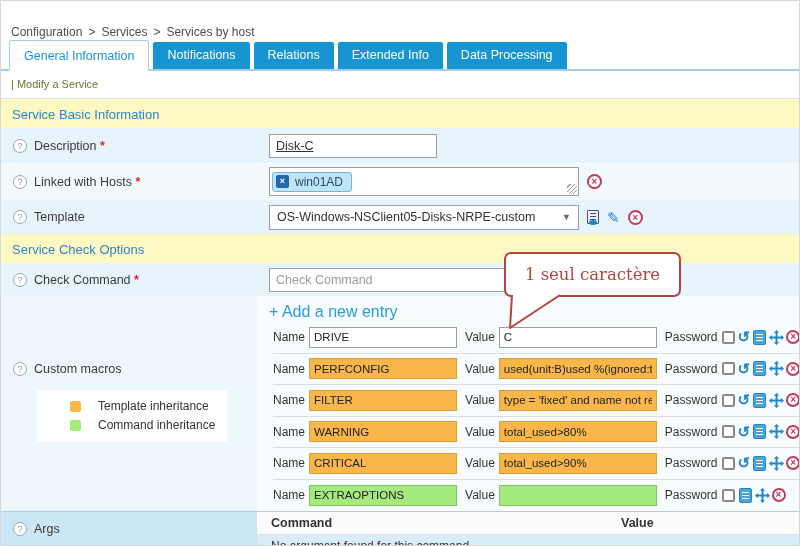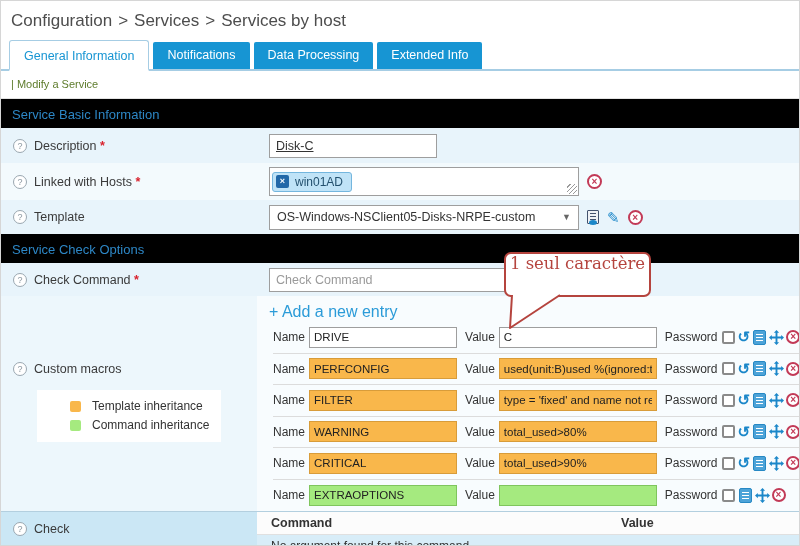--- a/index.html
+++ b/index.html
@@ -4,31 +4,31 @@
 <style>
   * { margin:0; padding:0; box-sizing:border-box; }
   html,body { width:800px; height:546px; }
   body {
     font-family:"Liberation Sans", sans-serif;
     background:#fff; color:#333; position:relative; overflow:hidden;
     border:1px solid #d6d6d6;
     --accent:#1795D3; --orange:#F9B74B; --green:#A5EA7F; --callout:#B5443E; --req:#D9232E;
   }
   
-  .breadcrumb { padding:10px 0 0 10px; font-size:17px; color:#4d4d4d; height:26px; }
+  .breadcrumb { padding:24px 0 0 10px; font-size:12px; color:#4d4d4d; height:26px; }
   .breadcrumb .sep { margin:0 6px; color:#4d4d4d; }
   
   .tabbar { margin-top:13px; padding-left:8px; border-bottom:2px solid #a6cde4; display:flex; gap:4px; align-items:flex-end; height:31px; }
   .tab { background:var(--accent); color:#fff; font-size:12.5px; padding:6px 14px 0; border-radius:2px 2px 0 0; height:27px; cursor:pointer; }
   .tab.active { background:#fff; color:var(--accent); border:1px solid #a6cde4; border-bottom:2px solid #fff; margin-bottom:-2px; height:31px; padding-top:8px; border-radius:3px 3px 0 0; }
   
   .ptitle { padding:7px 10px 6px; font-size:11px; color:#5e7c2c; border-bottom:1px solid #e3e3e3; height:28px; }
   .ptitle span::before { content:"|  "; }
   
-  .sect { background:#000000; color:#2d87c6; font-size:13px; padding:8px 11px; height:29px; }
+  .sect { background:#fef9c3; color:#2d87c6; font-size:13px; padding:8px 11px; height:29px; }
   
   .row { display:flex; align-items:center; width:100%; }
   .label-cell { width:256px; flex:none; display:flex; align-items:center; gap:7px; padding-left:12px; font-size:12.5px; color:#3a3a3a; }
   .content { flex:1; display:flex; align-items:center; padding-left:12px; }
   .row-desc { height:35px; background:#e8f4fb; }
   .row-linked { height:37px; background:#f3fafd; }
   .row-template { height:34px; background:#e8f4fb; }
   .row-check { height:33px; background:#e8f4fb; }
   .row-macros { height:215px; background:#f8fcfe; align-items:stretch; }
   .row-args { height:40px; background:#cbe7f5; align-items:stretch; border-top:1px solid #b3cfdf; }
@@ -56,55 +56,56 @@
   .icon-undo { color:#1b87c9; font-size:15px; font-weight:bold; line-height:14px; cursor:pointer; margin-right:2px; }
   .icon-move { cursor:pointer; margin:0 2px; }
   .icon-list { width:13px; height:15px; border-radius:2px; background-color:#4da3d8; border:1px solid #2688c4; padding:3px 2px; cursor:pointer; margin:0 1px; }
   .icon-list::before { content:""; display:block; height:100%; background:repeating-linear-gradient(to bottom,#fff 0 1px, transparent 1px 3px); }
   .cb { width:13px; height:13px; border:2px solid #8a8a8a; border-radius:2px; background:#fff; cursor:pointer; margin-right:3px; flex:none; }
   .mr6 { margin-left:8px; }
   
   .macros-label { display:block; background:#edf7fc; padding-top:66px; }
   .lbl-line { display:flex; align-items:center; gap:7px; }
   .legend { margin:14px 0 0 24px; background:#fff; padding:7px 12px 7px 9px; width:max-content; font-size:12px; color:#333; }
-  .legend-item { display:flex; align-items:center; gap:11px; line-height:19px;padding-left:24px; }
+  .legend-item { display:flex; align-items:center; gap:17px; line-height:19px;padding-left:24px; }
   .swatch { width:11px; height:11px; border-radius:2px; display:inline-block; }
   .macros-content { flex:1; display:block; padding-left:0; }
   .add-entry { display:inline-block; margin:7px 0 1px 12px; color:#2b9bd8; font-size:16px; text-decoration:none; cursor:pointer; }
   .macro-row { display:flex; align-items:center; height:31.5px; margin-left:16px; border-bottom:1px solid #dcdcdc; padding-right:4px; }
   .macro-row:last-child { border-bottom:none; }
   .mlabel { font-size:12px; color:#333; margin-right:4px; flex:none; }
   .mname, .mvalue { height:21px; border:1px solid #9e9e9e; background:#fff; font-size:11.5px; padding:0 4px; color:#222; font-family:"Liberation Sans",sans-serif; margin-right:8px; }
   .mname { width:148px; } .mvalue { width:158px; }
   .macro-row.template .mname, .macro-row.template .mvalue { background:var(--orange); border-color:#d89c3a; }
   .macro-row.command .mname, .macro-row.command .mvalue { background:var(--green); border-color:#7fc55d; }
   .macro-row .circle-x { width:14px; height:14px; line-height:10px; }
   
   .args-label { background:#cbe7f5; align-items:flex-start; padding-top:10px; }
   .args-right { flex:1; display:flex; flex-direction:column; background:#d8edf8; }
   .args-head { display:flex; background:#fcfcfc; padding:4px 0 4px 14px; border-bottom:1px solid #e0e0e0; font-weight:bold; font-size:12.5px; color:#333; }
   .args-head .h1 { width:350px; }
   .args-empty { padding:4px 14px; font-size:12px; color:#333; flex:1; }
   
-  .callout { position:absolute; left:503px; top:251px; width:147px; height:45px; background:#fff; border:2px solid var(--callout); border-radius:7px; display:flex; align-items:flex-start; justify-content:center; font-family:"DejaVu Serif", serif; font-size:16.5px; color:var(--callout); z-index:20; }
+  .callout { position:absolute; left:503px; top:251px; width:177px; height:45px; background:#fff; border:2px solid var(--callout); border-radius:7px; display:flex; align-items:center; justify-content:center; font-family:"DejaVu Serif", serif; font-size:16.5px; color:var(--callout); z-index:20; }
   .callout-tail { position:absolute; left:505px; top:294px; width:70px; height:40px; z-index:21; overflow:visible; }
   .callout-tail path { fill:#fff; stroke:var(--callout); stroke-width:2; stroke-linejoin:round; }
 </style>
 </head>
 <body style="--accent: #1795D3; --orange: #F9B74B; --green: #A5EA7F; --callout: #B5443E; --req: #D9232E;">
 
 <div class="breadcrumb">
   <span>Configuration</span><span class="sep">&gt;</span><span>Services</span><span class="sep">&gt;</span><span>Services by host</span>
 </div>
 
 <div class="tabbar">
   <div class="tab active">General Information</div>
   <div class="tab">Notifications</div>
+  <div class="tab">Relations</div>
+  <div class="tab">Extended Info</div>
   <div class="tab">Data Processing</div>
-  <div class="tab">Extended Info</div>
 </div>
 
 <div class="ptitle"><span>Modify a Service</span></div>
 
 <div class="sect">Service Basic Information</div>
 
 <div class="row row-desc">
   <div class="label-cell">
     <span class="help">?</span>
     <span class="req">Description</span>
@@ -267,21 +268,21 @@
           <path fill="#1b87c9" d="M8 0 L10.8 3 L9 3 L9 7 L13 7 L13 5.2 L16 8 L13 10.8 L13 9 L9 9 L9 13 L10.8 13 L8 16 L5.2 13 L7 13 L7 9 L3 9 L3 10.8 L0 8 L3 5.2 L3 7 L7 7 L7 3 L5.2 3 Z"></path>
         </svg>
       <span class="circle-x">×</span>
     </div>
   </div>
 </div>
 
 <div class="row row-args">
   <div class="label-cell args-label">
     <span class="help">?</span>
-    <span>Check</span>
+    <span>Args</span>
   </div>
   <div class="args-right">
     <div class="args-head">
       <span class="h1">Command</span>
       <span>Value</span>
     </div>
     <div class="args-empty">No argument found for this command</div>
   </div>
 </div>
 

